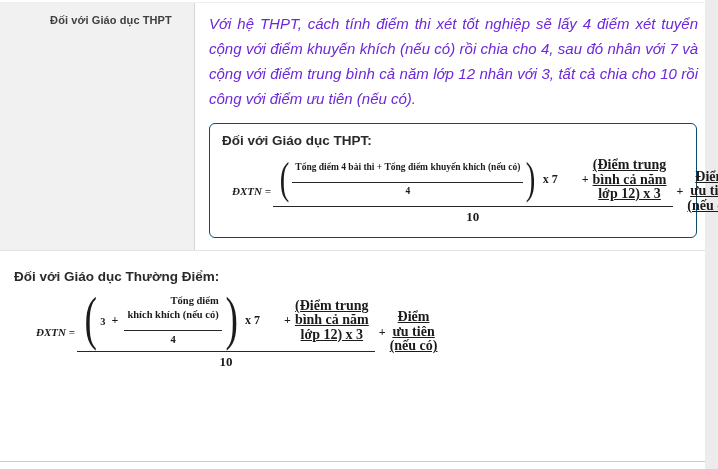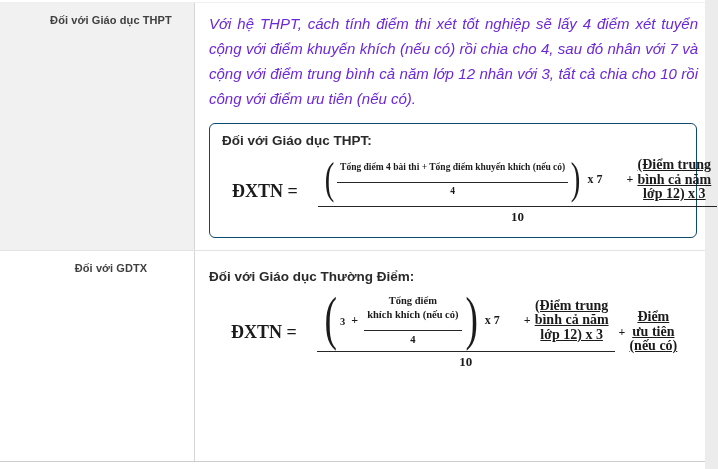--- a/index.html
+++ b/index.html
@@ -40,36 +40,36 @@
   }
   .formula-caption{font-size:13.5px;font-weight:600;color:#2a2a2a;}
   .formula-plain{margin-top:10px;}
   .formula-plain .formula{margin-left:22px;}
   
   .formula{
     display:flex;align-items:center;margin-top:10px;margin-left:10px;
     font-family:"Liberation Serif", serif;font-weight:700;color:#1b1b1b;
     white-space:nowrap;
   }
-  .f-lhs{font-size:18px;margin-right:20px;}
+  .f-lhs{font-size:11px;margin-right:2px;font-style:italic;}
   .f-frac-main{display:flex;flex-direction:column;align-items:center;}
   .f-num-row{
     display:flex;align-items:center;
     padding:0 6px 4px 6px;border-bottom:1px solid #262626;
   }
   .f-main-den{font-size:13px;padding-top:2px;}
   .f-frac-inner{display:flex;flex-direction:column;align-items:center;margin:0 2px;}
   .f-inner-num{
     display:block;text-align:center;
     padding:0 3px 8px 3px;border-bottom:1px solid #262626;
   }
   .f-inner-den{padding-top:2px;}
   .r1 .f-inner-num,.r1 .f-inner-den{font-size:9.5px;line-height:13px;}
   .r2 .f-inner-num,.r2 .f-inner-den{font-size:10.5px;line-height:14px;}
-  .f-inner-num .nline{display:block;border:0;padding:0;}
+  .f-inner-num .nline{display:block;border:0;padding:0;text-align:right;}
   .f-paren{
     font-family:"Liberation Serif", serif;font-weight:400;
     font-size:40px;line-height:1;transform:scaleX(.72) scaleY(1.12);
     position:relative;top:-2px;margin:0 -1px;
   }
   .r2 .f-paren{font-size:52px;}
   .f-times{font-size:12px;margin:0 20px 0 6px;}
   .f-plus{font-size:12px;margin:0 4px;}
   .f-stack{
     display:flex;flex-direction:column;align-items:center;
@@ -117,23 +117,20 @@
             <span>Điểm</span>
             <span>ưu tiên</span>
             <span>(nếu có)</span>
           </span>
         </div>
       </div>
     </div>
   </div>
 
   <div class="t-row r2">
-    <div class="cell-h">
-      <div class="row-label">Đối với GDTX</div>
-    </div>
     <div class="cell-b">
 
       <div class="formula-plain">
         <div class="formula-caption">Đối với Giáo dục Thường Điểm:</div>
         <div class="formula">
           <span class="f-lhs">ĐXTN =</span>
           <div class="f-frac-main">
             <div class="f-num-row">
               <span class="f-paren">(</span>
               <span class="f-frac-inner">

